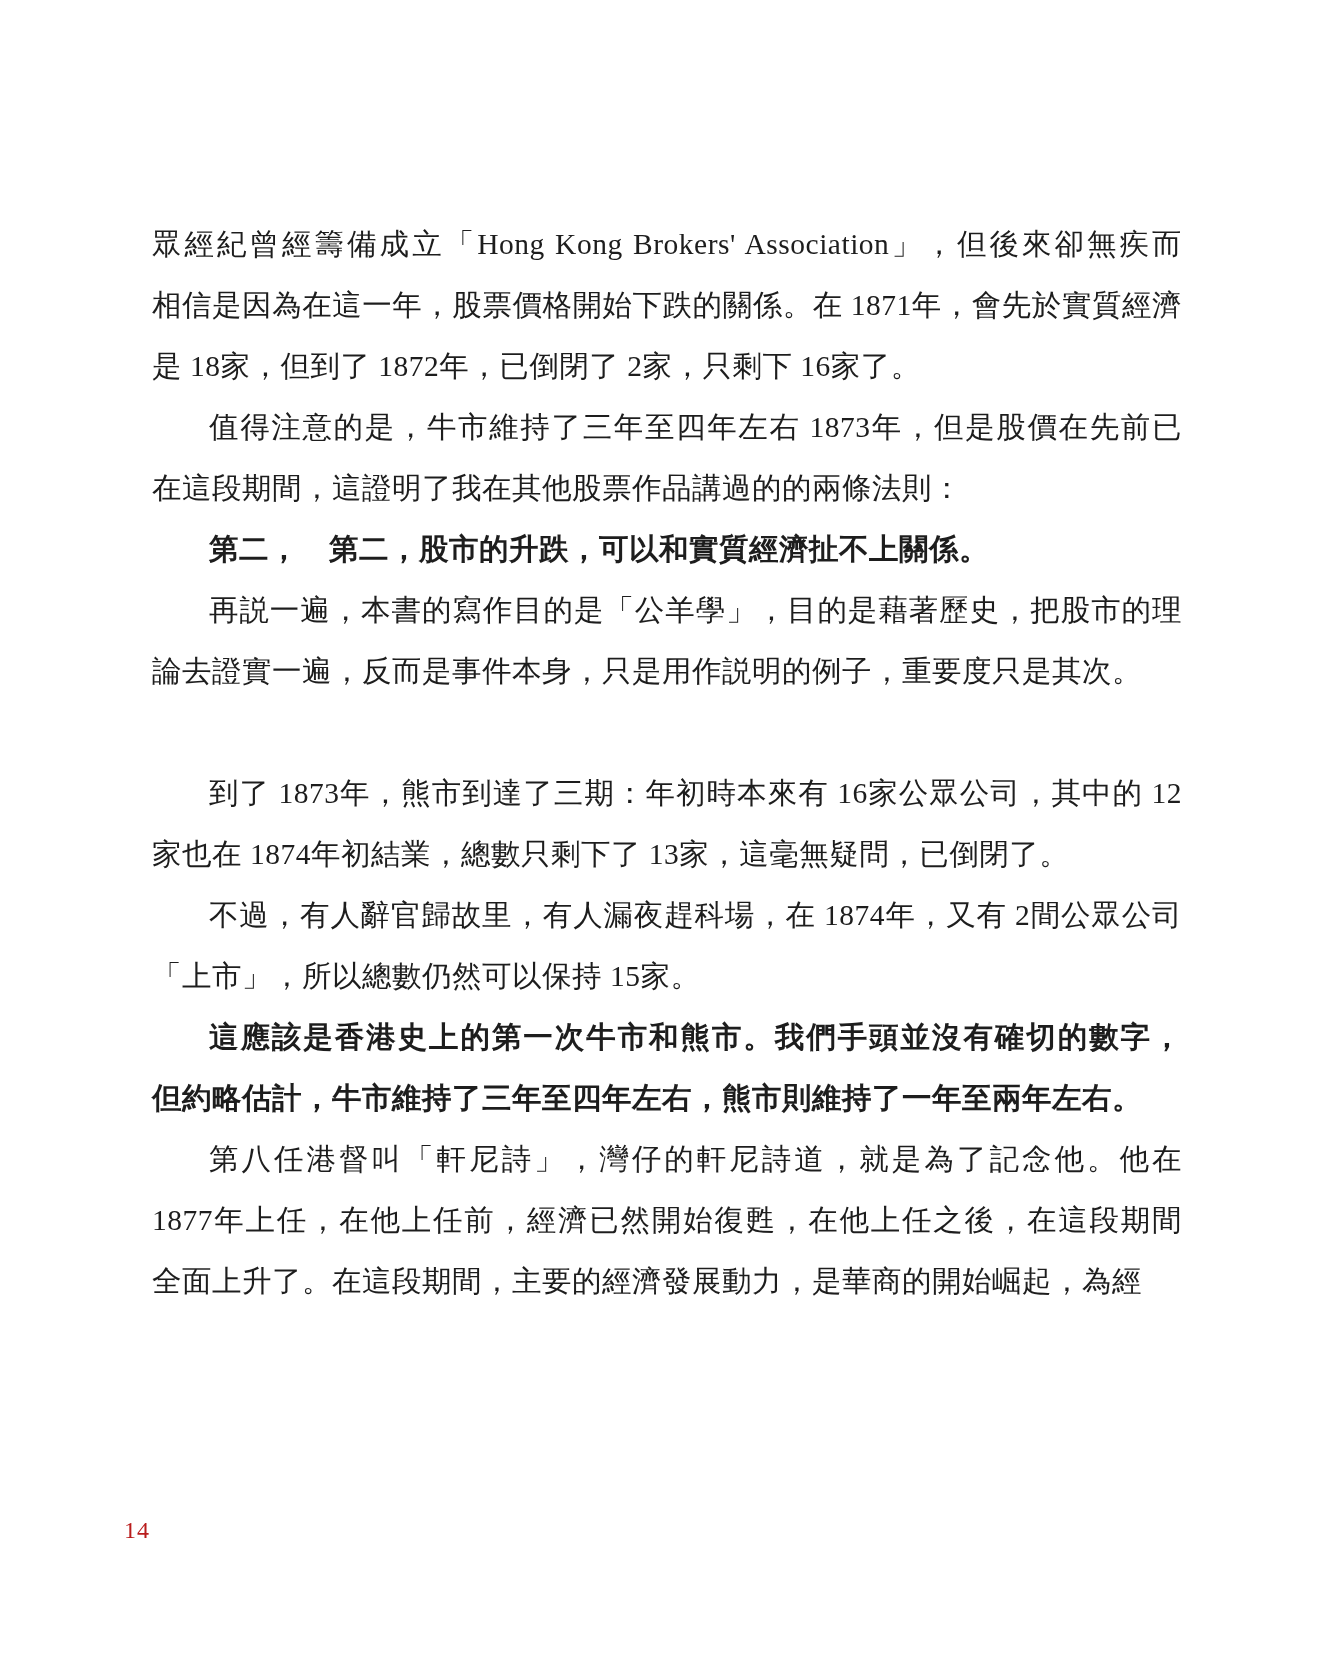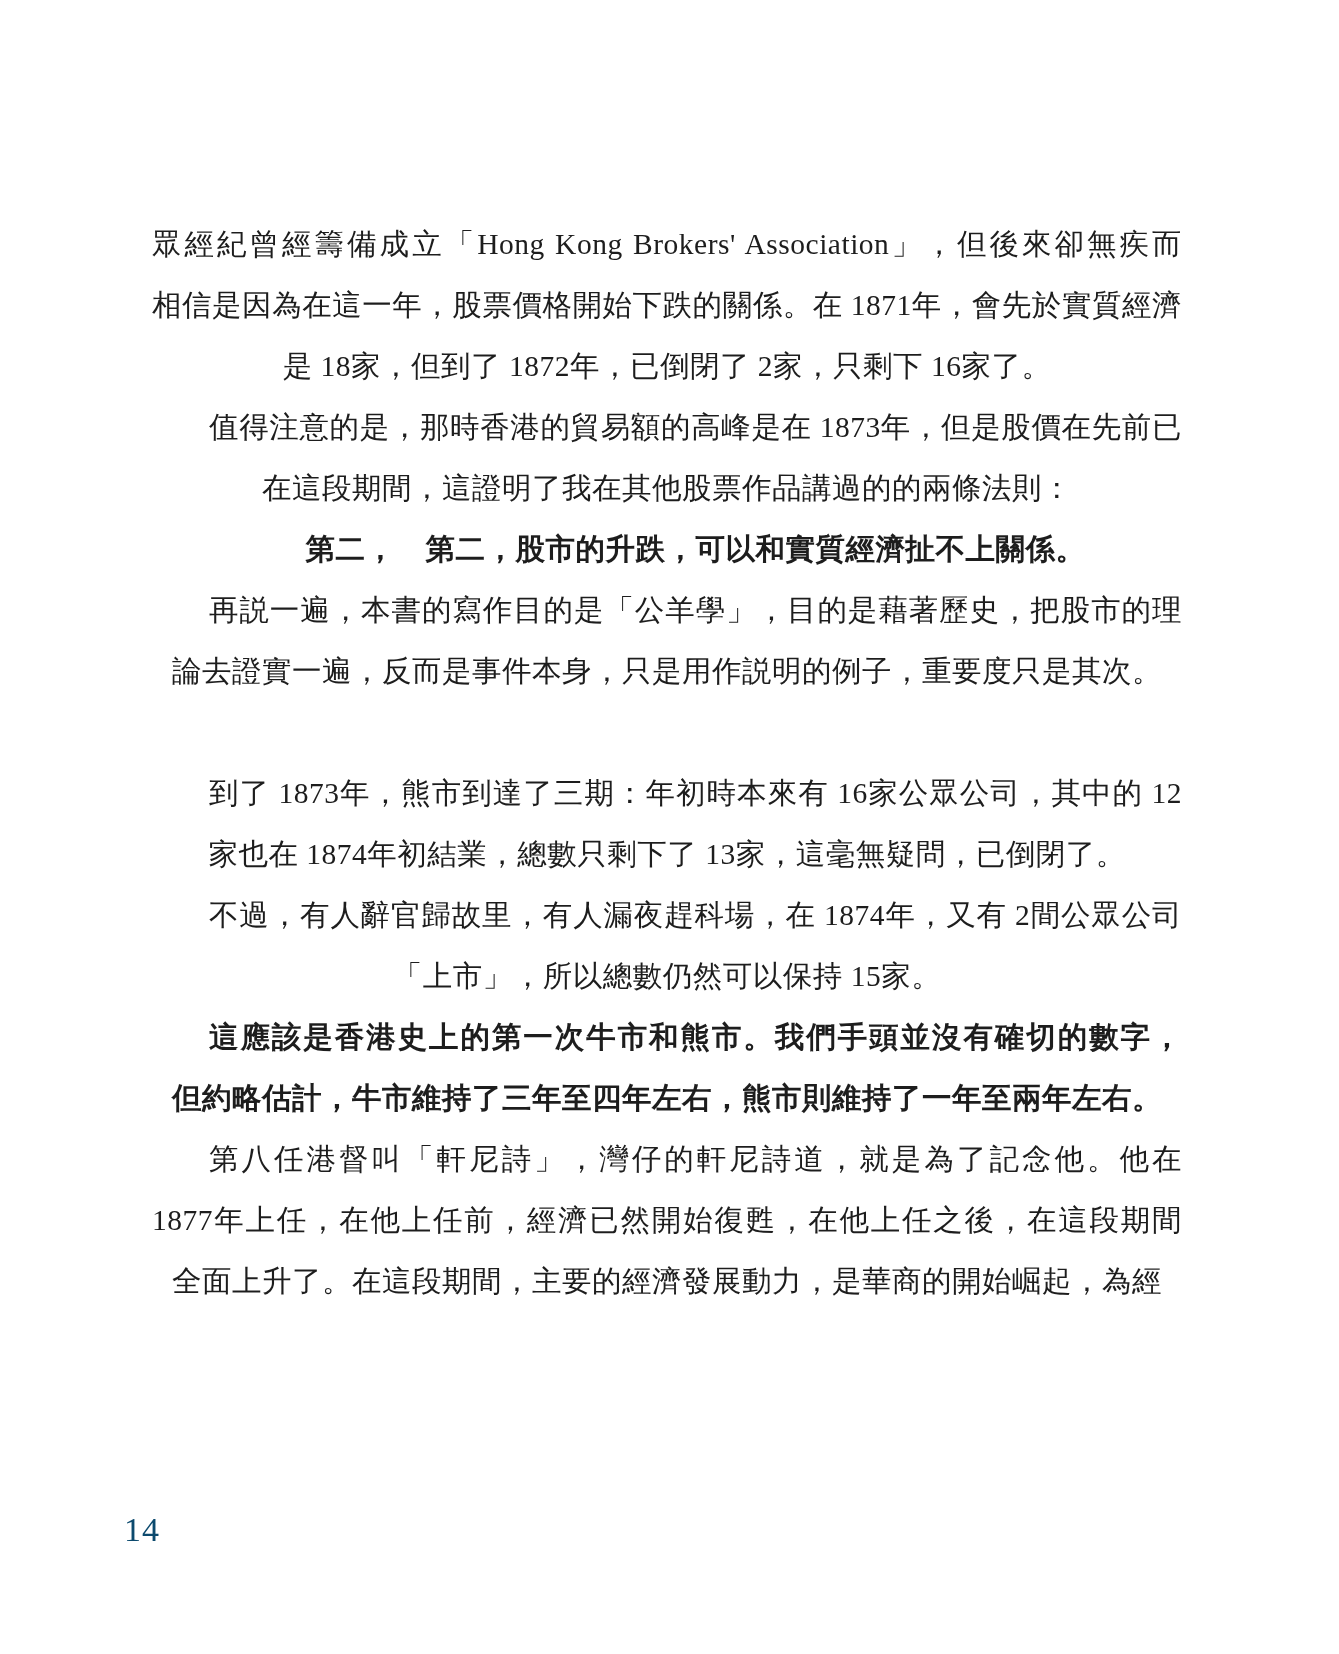--- a/index.html
+++ b/index.html
@@ -20,21 +20,21 @@
     left: 152px;
     top: 214px;
     width: 1030px;
     color: #1d1d1d;
   }
   .line {
     font-size: 29.5px;
     line-height: 61px;
     height: 61px;
     white-space: nowrap;
-    text-align: center;
+    text-align: left;
     letter-spacing: 0.5px;
   }
   .line.fill {
     white-space: normal;
     text-align: justify;
     text-align-last: justify;
     word-break: break-all;
     overflow: hidden;
   }
   .line.indent {
@@ -43,35 +43,35 @@
   .line.bold {
     font-weight: 700;
   }
   .line.gap-above {
     margin-top: 61px;
   }
   .page-number {
     position: absolute;
     left: 124px;
     top: 1508px;
-    font-size: 34px;
+    font-size: 24px;
     line-height: 44px;
-    color: #0c4a6e;
+    color: #b91c1c;
     letter-spacing: 1px;
   }
 </style>
 </head>
 <body>
 
 <div class="page">
   <div class="text-block" id="text-block">
       <div class="line fill">眾經紀曾經籌備成立「Hong Kong Brokers' Association」，但後來卻無疾而終，我</div>
       <div class="line fill">相信是因為在這一年，股票價格開始下跌的關係。在 1871年，會先於實質經濟</div>
       <div class="line">是 18家，但到了 1872年，已倒閉了 2家，只剩下 16家了。</div>
-      <div class="line indent fill">值得注意的是，那時香港的貿易額的高峰是在 1873年，但是股價在先前已</div>
+      <div class="line indent fill">值得注意的是，牛市維持了三年至四年左右 1873年，但是股價在先前已</div>
       <div class="line">在這段期間，這證明了我在其他股票作品講過的的兩條法則：</div>
       <div class="line bold indent">第二，　第二，股市的升跌，可以和實質經濟扯不上關係。</div>
       <div class="line indent fill">再説一遍，本書的寫作目的是「公羊學」，目的是藉著歷史，把股市的理</div>
       <div class="line">論去證實一遍，反而是事件本身，只是用作説明的例子，重要度只是其次。</div>
       <div class="line indent gap-above fill">到了 1873年，熊市到達了三期：年初時本來有 16家公眾公司，其中的 12家</div>
       <div class="line">家也在 1874年初結業，總數只剩下了 13家，這毫無疑問，已倒閉了。</div>
       <div class="line indent fill">不過，有人辭官歸故里，有人漏夜趕科場，在 1874年，又有 2間公眾公司</div>
       <div class="line">「上市」，所以總數仍然可以保持 15家。</div>
       <div class="line bold indent fill">這應該是香港史上的第一次牛市和熊市。我們手頭並沒有確切的數字，</div>
       <div class="line bold">但約略估計，牛市維持了三年至四年左右，熊市則維持了一年至兩年左右。</div>

